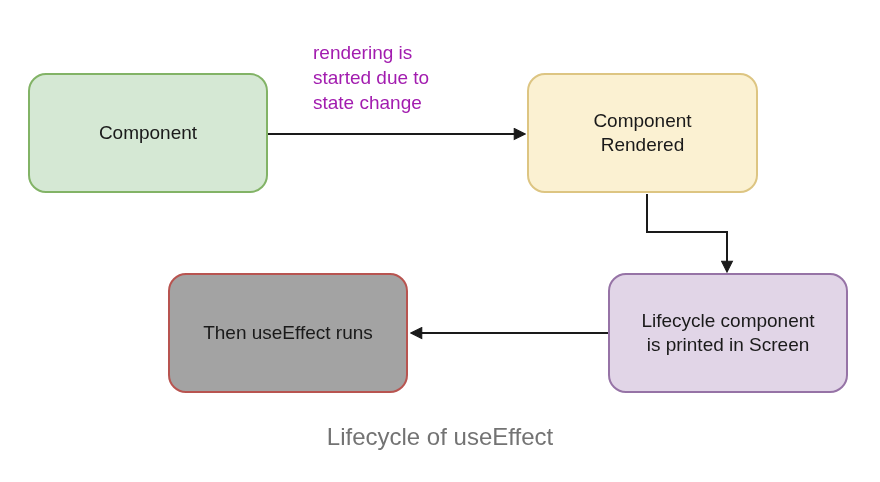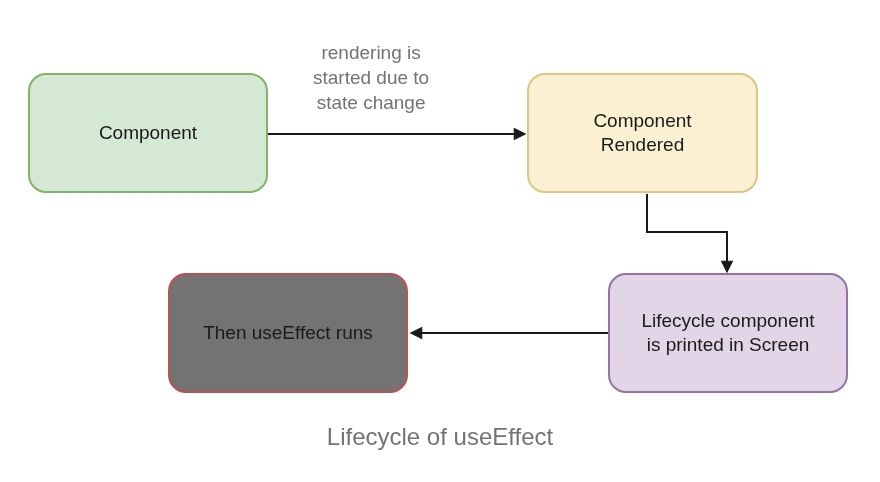--- a/index.html
+++ b/index.html
@@ -40,22 +40,22 @@
   .node-component          { left: 28px;  top: 73px;  width: 240px; height: 120px; }
   .node-component-rendered { left: 527px; top: 73px;  width: 231px; height: 120px; }
   .node-rendered-printed   { left: 608px; top: 273px; width: 240px; height: 120px; }
   .node-then-useeffect     { left: 168px; top: 273px; width: 240px; height: 120px; }
   .edge-label {
     position: absolute;
     left: 313px;
     top: 40px;
     font-size: 19px;
     line-height: 25px;
-    color: #737373;
-    text-align: center;
+    color: #a21caf;
+    text-align: left;
     white-space: pre-line;
     background: #ffffff;
   }
   .caption {
     position: absolute;
     left: 0;
     top: 422px;
     width: 880px;
     text-align: center;
     font-size: 24px;
@@ -85,21 +85,21 @@
   </svg>
 
   <div class="node node-component" style="background-color: rgb(213, 232, 212); border-color: rgb(130, 179, 102);">Component</div>
 
   <div class="node node-component-rendered" style="background-color: rgb(251, 241, 210); border-color: rgb(221, 197, 130);">Component
 Rendered</div>
 
   <div class="node node-rendered-printed" style="background-color: rgb(225, 213, 231); border-color: rgb(150, 115, 166);">Lifecycle component
 is printed in Screen</div>
 
-  <div class="node node-then-useeffect" style="background-color: #737373; border-color: rgb(184, 84, 80);">Then useEffect runs</div>
+  <div class="node node-then-useeffect" style="background-color: #a3a3a3; border-color: rgb(184, 84, 80);">Then useEffect runs</div>
 
   <div class="edge-label">rendering is
 started due to
 state change</div>
 
   <div class="caption" style="color: #737373;">Lifecycle of useEffect</div>
 
 </div>
 
 </body></html>

